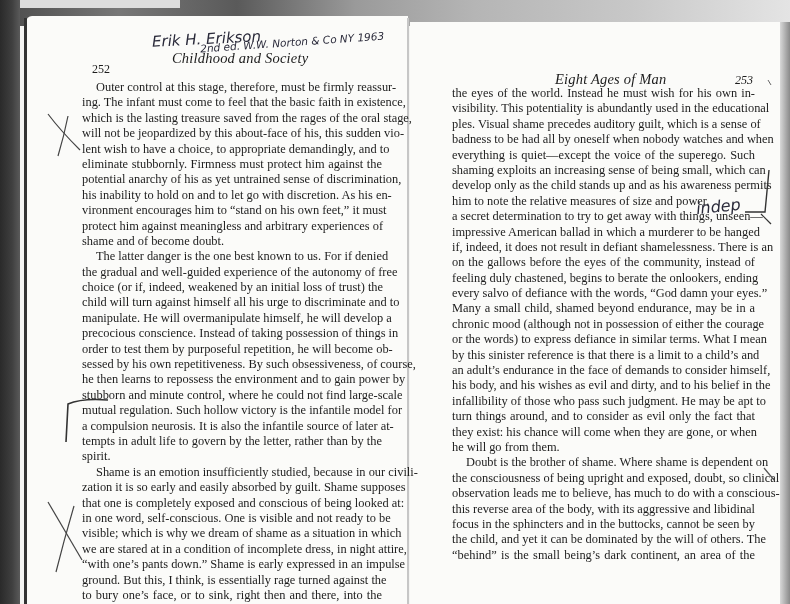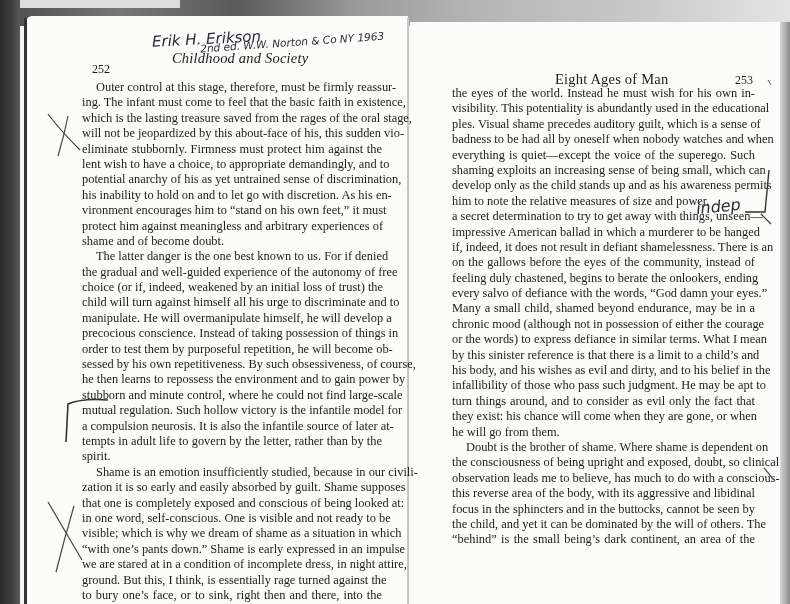--- a/index.html
+++ b/index.html
@@ -74,22 +74,22 @@
 <div class="handwriting" style="left:200px; top:36px; font-size:10.5px; transform:rotate(-4deg);">2nd ed.  W.W. Norton &amp; Co  NY 1963</div>
 
 <div class="folio" style="left:92px; top:62px;">252</div>
 <div class="running-head" style="left:172px; top:50px;font-style:italic;">Childhood and Society</div>
 
 <div class="text-block" id="left-text" style="left:82px; top:80px; width:300px;">
     <span class="line indent">Outer control at this stage, therefore, must be firmly reassur-</span>
     <span class="line">ing. The infant must come to feel that the basic faith in existence,</span>
     <span class="line">which is the lasting treasure saved from the rages of the oral stage,</span>
     <span class="line">will not be jeopardized by this about-face of his, this sudden vio-</span>
+    <span class="line">lent wish to have a choice, to appropriate demandingly, and to</span>
     <span class="line">eliminate stubbornly. Firmness must protect him against the</span>
-    <span class="line">lent wish to have a choice, to appropriate demandingly, and to</span>
     <span class="line">potential anarchy of his as yet untrained sense of discrimination,</span>
     <span class="line">his inability to hold on and to let go with discretion. As his en-</span>
     <span class="line">vironment encourages him to “stand on his own feet,” it must</span>
     <span class="line">protect him against meaningless and arbitrary experiences of</span>
     <span class="line last">shame and of become doubt.</span>
     <span class="line indent">The latter danger is the one best known to us. For if denied</span>
     <span class="line">the gradual and well-guided experience of the autonomy of free</span>
     <span class="line">choice (or if, indeed, weakened by an initial loss of trust) the</span>
     <span class="line">child will turn against himself all his urge to discriminate and to</span>
     <span class="line">manipulate. He will overmanipulate himself, he will develop a</span>
@@ -100,49 +100,50 @@
     <span class="line">stubborn and minute control, where he could not find large-scale</span>
     <span class="line">mutual regulation. Such hollow victory is the infantile model for</span>
     <span class="line">a compulsion neurosis. It is also the infantile source of later at-</span>
     <span class="line">tempts in adult life to govern by the letter, rather than by the</span>
     <span class="line last">spirit.</span>
     <span class="line indent">Shame is an emotion insufficiently studied, because in our civili-</span>
     <span class="line">zation it is so early and easily absorbed by guilt. Shame supposes</span>
     <span class="line">that one is completely exposed and conscious of being looked at:</span>
     <span class="line">in one word, self-conscious. One is visible and not ready to be</span>
     <span class="line">visible; which is why we dream of shame as a situation in which</span>
+    <span class="line">we are stared at in a condition of incomplete dress, in night attire,</span>
     <span class="line">“with one’s pants down.” Shame is early expressed in an impulse</span>
-    <span class="line">we are stared at in a condition of incomplete dress, in night attire,</span>
     <span class="line">ground. But this, I think, is essentially rage turned against the</span>
     <span class="line">to bury one’s face, or to sink, right then and there, into the</span>
     <span class="line">self. He who is ashamed would like to force the world not to</span>
   </div>
 
-<div class="running-head" style="left:555px; top:71px;">Eight Ages of Man</div>
-<div class="folio" style="left:735px; top:73px;">253</div>
+<div class="running-head" style="left:555px; top:71px;font-style:italic;">Eight Ages of Man</div>
+<div class="folio" style="left:735px; top:73px;font-style:italic;">253</div>
 
 <div class="text-block" id="right-text" style="left:452px; top:86px; width:303px;">
     <span class="line">the eyes of the world. Instead he must wish for his own in-</span>
     <span class="line">visibility. This potentiality is abundantly used in the educational</span>
     <span class="line">ples. Visual shame precedes auditory guilt, which is a sense of</span>
     <span class="line">badness to be had all by oneself when nobody watches and when</span>
     <span class="line">everything is quiet—except the voice of the superego. Such</span>
     <span class="line">shaming exploits an increasing sense of being small, which can</span>
     <span class="line">develop only as the child stands up and as his awareness permits</span>
     <span class="line last">him to note the relative measures of size and power.</span>
     <span class="line">a secret determination to try to get away with things, unseen—</span>
     <span class="line">impressive American ballad in which a murderer to be hanged</span>
     <span class="line">if, indeed, it does not result in defiant shamelessness. There is an</span>
     <span class="line">on the gallows before the eyes of the community, instead of</span>
     <span class="line">feeling duly chastened, begins to berate the onlookers, ending</span>
     <span class="line">every salvo of defiance with the words, “God damn your eyes.”</span>
     <span class="line">Many a small child, shamed beyond endurance, may be in a</span>
     <span class="line">chronic mood (although not in possession of either the courage</span>
     <span class="line">or the words) to express defiance in similar terms. What I mean</span>
     <span class="line">by this sinister reference is that there is a limit to a child’s and</span>
+    <span class="line">an adult’s endurance in the face of demands to consider himself,</span>
     <span class="line">his body, and his wishes as evil and dirty, and to his belief in the</span>
     <span class="line">infallibility of those who pass such judgment. He may be apt to</span>
     <span class="line">turn things around, and to consider as evil only the fact that</span>
     <span class="line">they exist: his chance will come when they are gone, or when</span>
     <span class="line last">he will go from them.</span>
     <span class="line indent">Doubt is the brother of shame. Where shame is dependent on</span>
     <span class="line">the consciousness of being upright and exposed, doubt, so clinical</span>
     <span class="line">observation leads me to believe, has much to do with a conscious-</span>
     <span class="line">this reverse area of the body, with its aggressive and libidinal</span>
     <span class="line">focus in the sphincters and in the buttocks, cannot be seen by</span>

